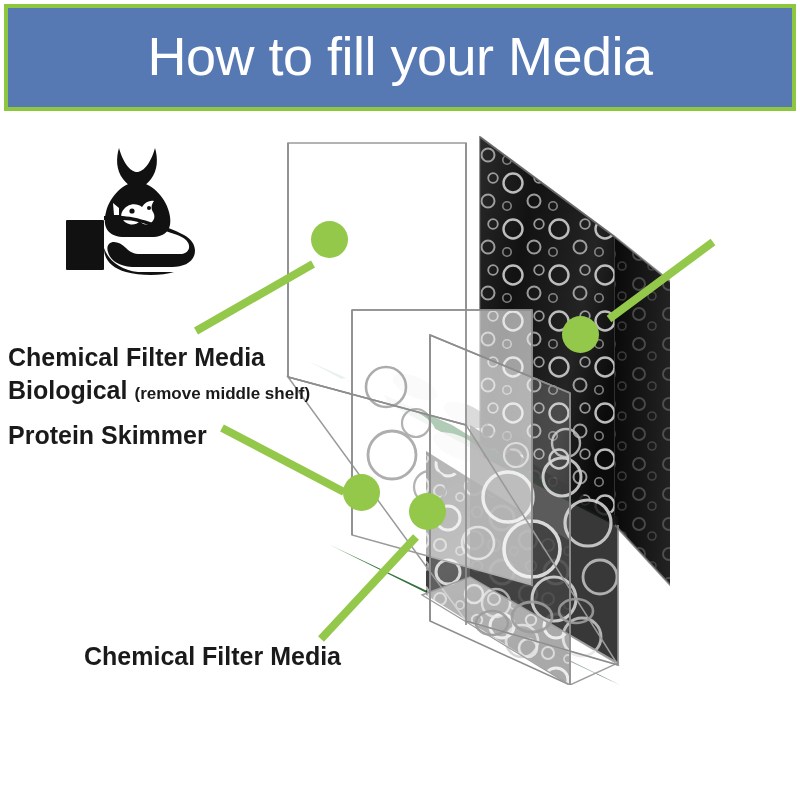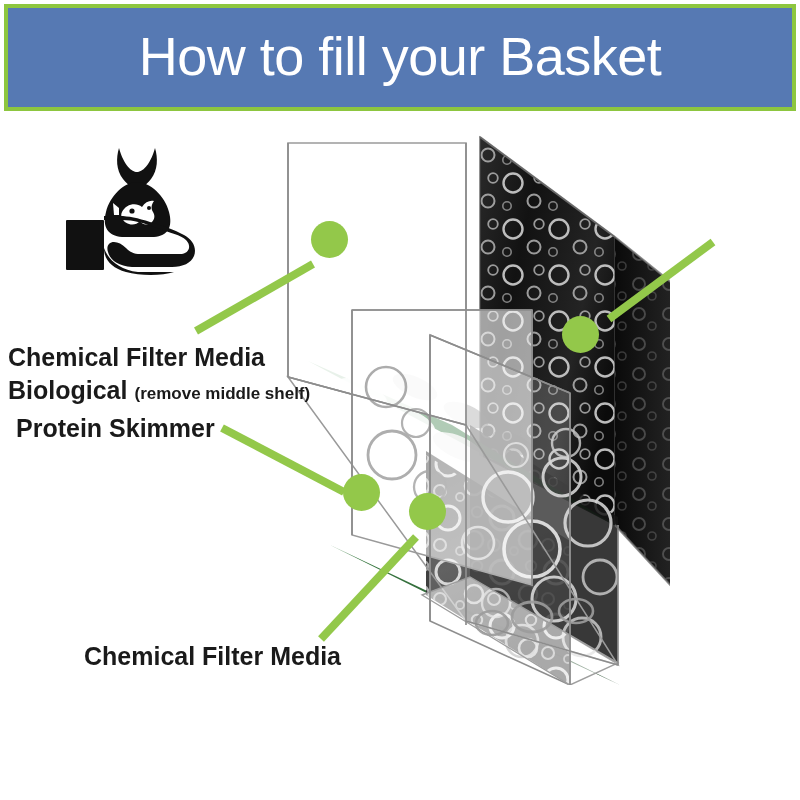--- a/index.html
+++ b/index.html
@@ -93,48 +93,48 @@
     left: 8px; top: 345px;
     width: 430px;
   }
   #label-chemical-1 {
     font-size: 25px; font-weight: bold; color: #1a1a1a;
     line-height: 1.0;
     margin: 0 0 8px 0;
     white-space: nowrap;
   }
   #label-biological-row {
-    margin: 0 0 13px 0;
+    margin: 0 0 20px 0;
     white-space: nowrap;
     line-height: 1.0;
   }
   #label-biological {
     font-size: 25px; font-weight: bold; color: #1a1a1a;
   }
   #label-biological-note {
     font-size: 17px; font-weight: bold; color: #1a1a1a;
   }
   #label-protein {
     font-size: 25px; font-weight: bold; color: #1a1a1a;
     line-height: 1.0;
-    margin: 8px;
+    margin: 0;
     white-space: nowrap;
   }
   #label-chemical-2 {
     left: 84px; top: 644px;
     font-size: 25px;
   }
 </style>
 </head>
 <body>
 
 <div id="page">
 
   <div id="header-banner">
-    <div id="header-title">How to fill your Basket</div>
+    <div id="header-title">How to fill your Media</div>
   </div>
 
   <div id="basket-photo">
     <svg width="400" height="560" viewBox="0 0 400 560" xmlns="http://www.w3.org/2000/svg">
       <defs>
         <linearGradient id="darkPanel" x1="0" y1="0" x2="1" y2="0.6">
           <stop offset="0%" stop-color="#2b2b2b"></stop>
           <stop offset="35%" stop-color="#121212"></stop>
           <stop offset="75%" stop-color="#242424"></stop>
           <stop offset="100%" stop-color="#0b0b0b"></stop>

